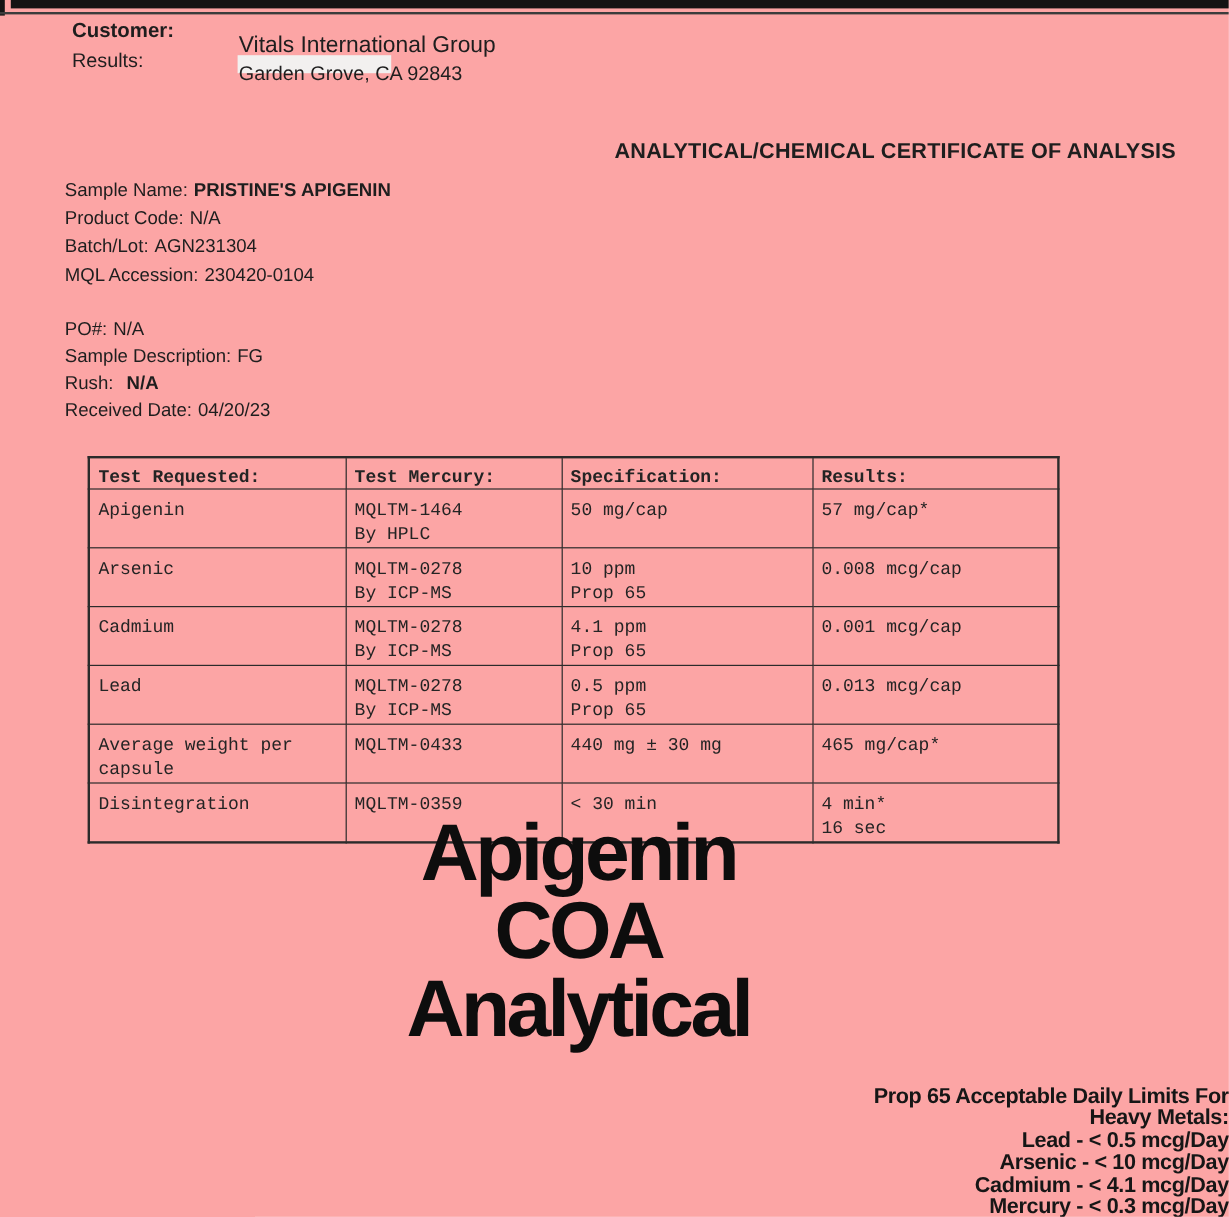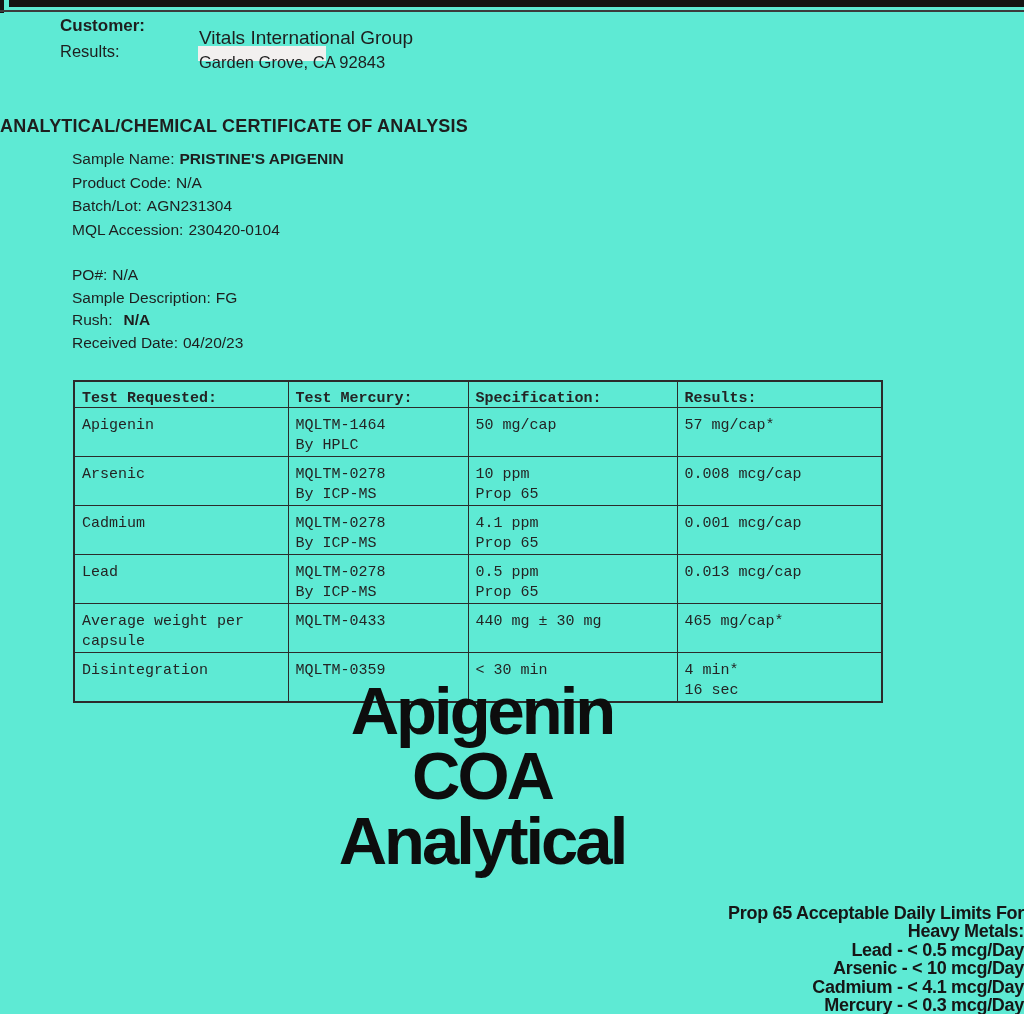--- a/index.html
+++ b/index.html
@@ -1,36 +1,36 @@
 <!DOCTYPE html>
 <html><head>
 <meta charset="utf-8">
 <style>
   html,body{margin:0;padding:0;}
   #page{
     position:relative;width:1024px;height:1014px;overflow:hidden;
-    background:#5eead4;color:#1e1e1e;
+    background:#fca5a5;color:#1e1e1e;
     font-family:"Liberation Sans", sans-serif;
   }
   
   .scan-bar{position:absolute;top:0;left:9px;right:0;height:7px;background:#141414;}
   .scan-edge{position:absolute;top:0;left:0;width:4px;height:13px;background:#141414;}
   .scan-line{position:absolute;top:10px;left:0;width:100%;height:2px;background:#3c3c3c;}
 
   
   .lbl-customer{position:absolute;left:60px;top:16px;font-size:17px;font-weight:bold;}
   .val-customer{position:absolute;left:199px;top:27px;font-size:19px;font-weight:normal;}
   .lbl-address{position:absolute;left:60px;top:42px;font-size:16.5px;}
   .redacted{position:absolute;left:198px;top:46px;width:128px;height:15px;background:#f2ف0ef;background:#f2f0ef;}
   .val-city{position:absolute;left:199px;top:53px;font-size:16.5px;}
 
-  .doc-title{position:absolute;top:116px;left:0;width:980px;text-align:left;
+  .doc-title{position:absolute;top:116px;left:0;width:980px;text-align:right;
     font-size:18px;font-weight:bold;letter-spacing:.2px;}
 
-  .info-block{position:absolute;left:72px;font-size:15.5px;}
+  .info-block{position:absolute;left:54px;font-size:15.5px;}
   #sample-info{top:147px;line-height:23.6px;}
   #order-info{top:264px;line-height:22.7px;}
   .info-line .val{margin-left:5px;}
   .info-line .val-wide{margin-left:11px;}
   .bold{font-weight:bold;}
 
   
   #results-table{position:absolute;left:73px;top:380px;width:808px;
     border-collapse:collapse;table-layout:fixed;font-size:15px;color:#242424;
     border:2px solid #2b2b2b;}

